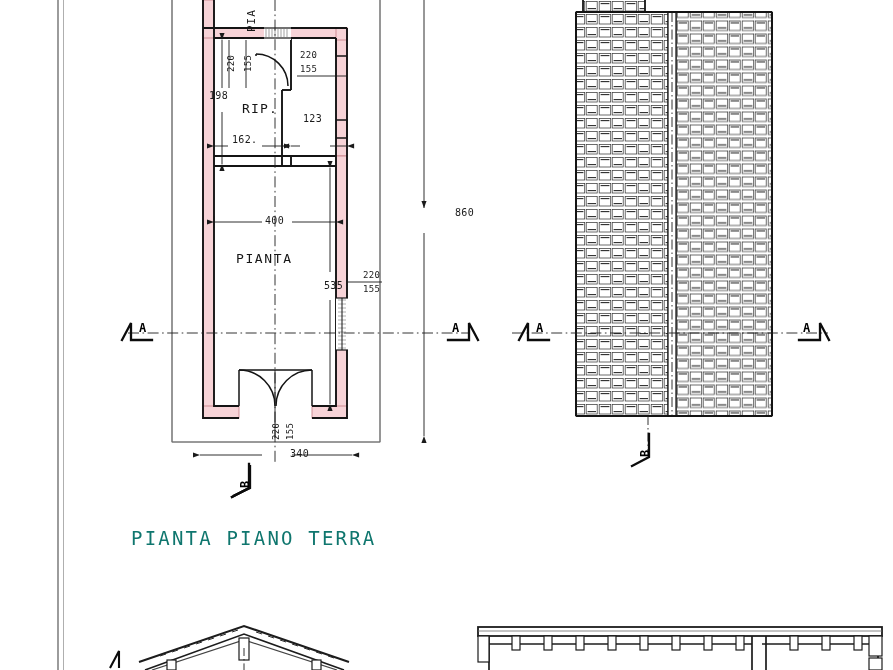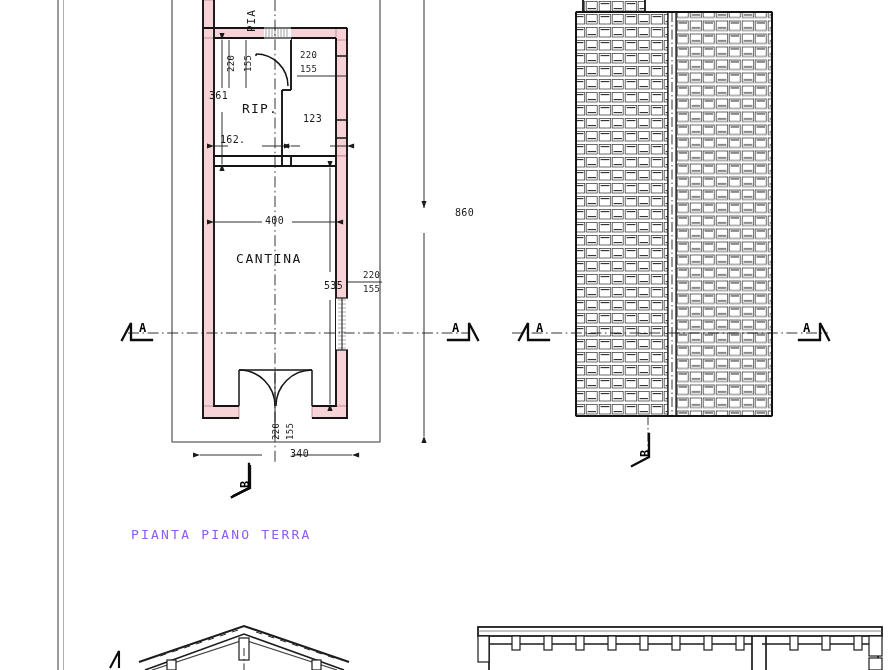--- a/index.html
+++ b/index.html
@@ -20,23 +20,23 @@
   svg.layer {
     position: absolute;
     top: 0;
     left: 0;
     width: 893px;
     height: 670px;
   }
   .plan-title {
     position: absolute;
     font-family: "DejaVu Sans Mono", "Liberation Mono", monospace;
-    font-size: 13px;
+    font-size: 19px;
     letter-spacing: 2.2px;
-    color: #8b5cf6;
+    color: #0f766e;
     white-space: nowrap;
   }
   #title-ground { left: 131px; top: 527px; }
   #title-roof   { left: 568px; top: 524px; }
 
   .dim {
     position: absolute;
     font-family: "DejaVu Sans Mono", "Liberation Mono", monospace;
     font-size: 10px;
     color: #1a1a1a;
@@ -354,35 +354,35 @@
 
         <rect x="478" y="636" width="11" height="26" fill="#ffffff" stroke="#1c1c1c" stroke-width="1.2"></rect>
         <rect x="869" y="636" width="13" height="20" fill="#ffffff" stroke="#1c1c1c" stroke-width="1.2"></rect>
         <rect x="869" y="658" width="13" height="12" fill="#ffffff" stroke="#1c1c1c" stroke-width="1.2"></rect>
       </g>
     </g>
   </svg>
 
   <div class="plan-title" id="title-ground">PIANTA PIANO TERRA</div>
 
-  <div class="room-label" id="label-cantina">CANTINA</div>
+  <div class="room-label" id="label-cantina">PIANTA</div>
   <div class="room-label" id="label-rip">RIP.</div>
   <div class="room-label" id="label-pianerottolo">PIA</div>
 
   <div class="dim" style="left:411px; top:207px;margin-left:44px;">860</div>
 
   <div class="dim" style="left:266px; top:448px;margin-left:24px;">340</div>
 
   <div class="dim" style="left:265px; top:215px;">400</div>
 
   <div class="dim" style="left:324px; top:280px;">535</div>
 
-  <div class="dim" style="left:209px; top:90px;">361</div>
-
-  <div class="dim" style="left:220px; top:134px;">162.</div>
+  <div class="dim" style="left:209px; top:90px;">198</div>
+
+  <div class="dim" style="left:232px; top:134px;">162.</div>
 
   <div class="dim" style="left:303px; top:113px;text-align:right;">123</div>
 
   <div class="dim small rot90" style="left:226px; top:72px;">220</div>
   <div class="dim small rot90" style="left:243px; top:72px;">155</div>
 
   <div class="dim small" style="left:300px; top:50px;">220</div>
   <div class="dim small" style="left:300px; top:64px;">155</div>
 
   <div class="dim small" style="left:363px; top:270px;">220</div>

